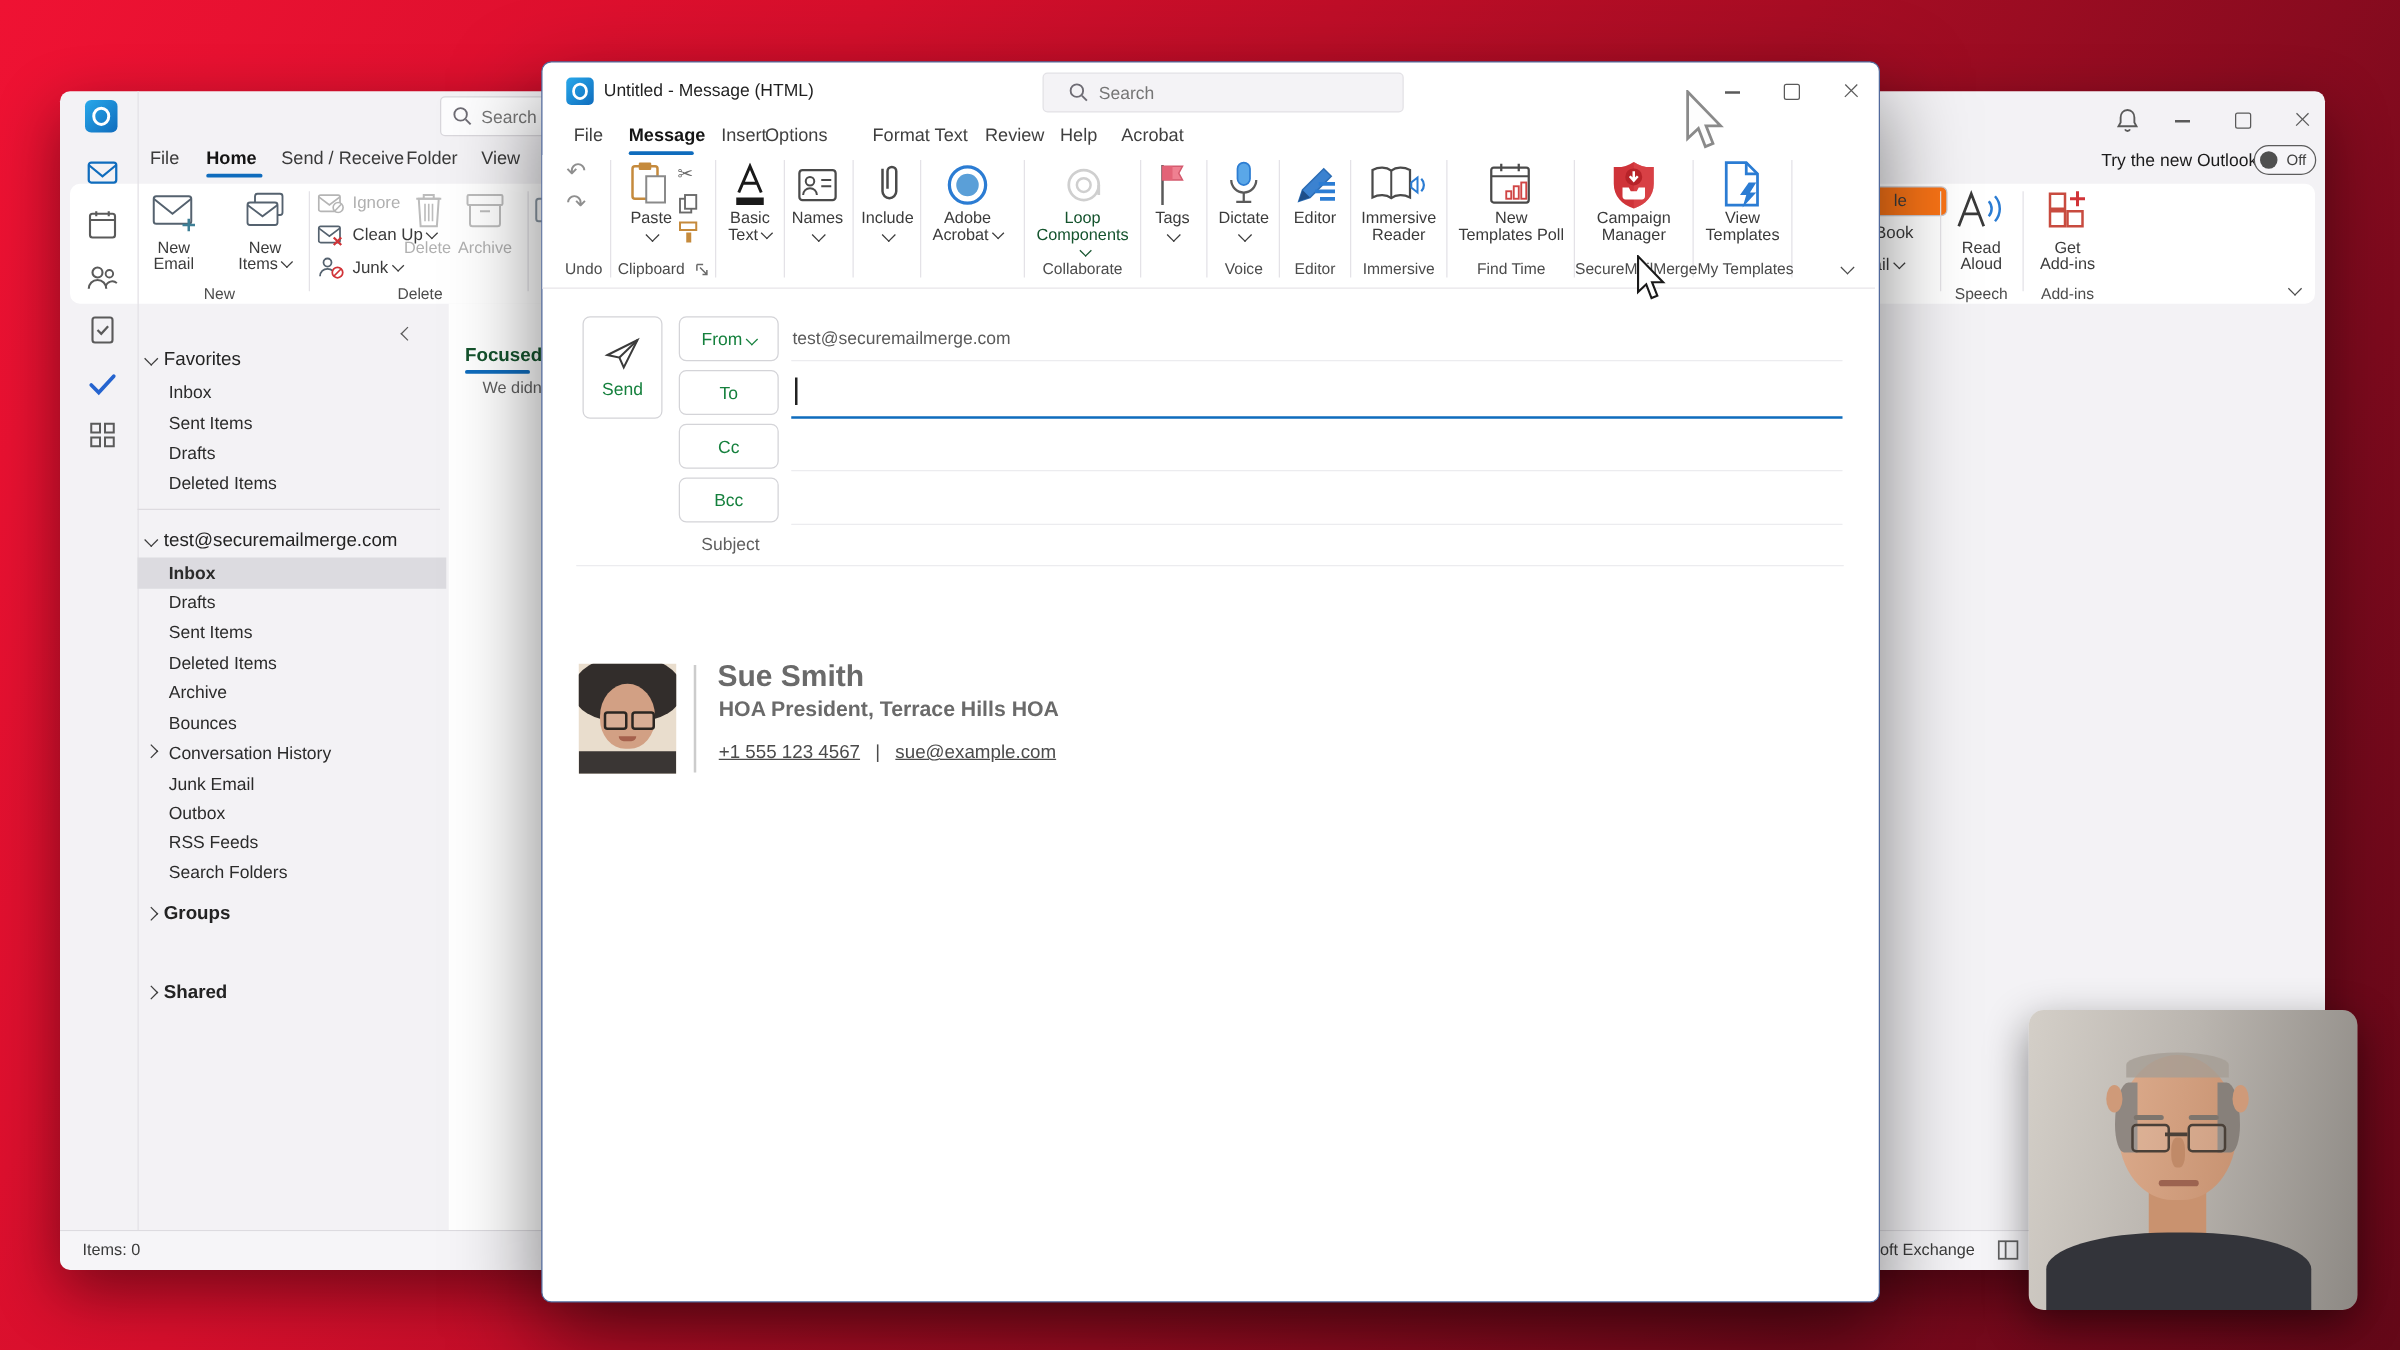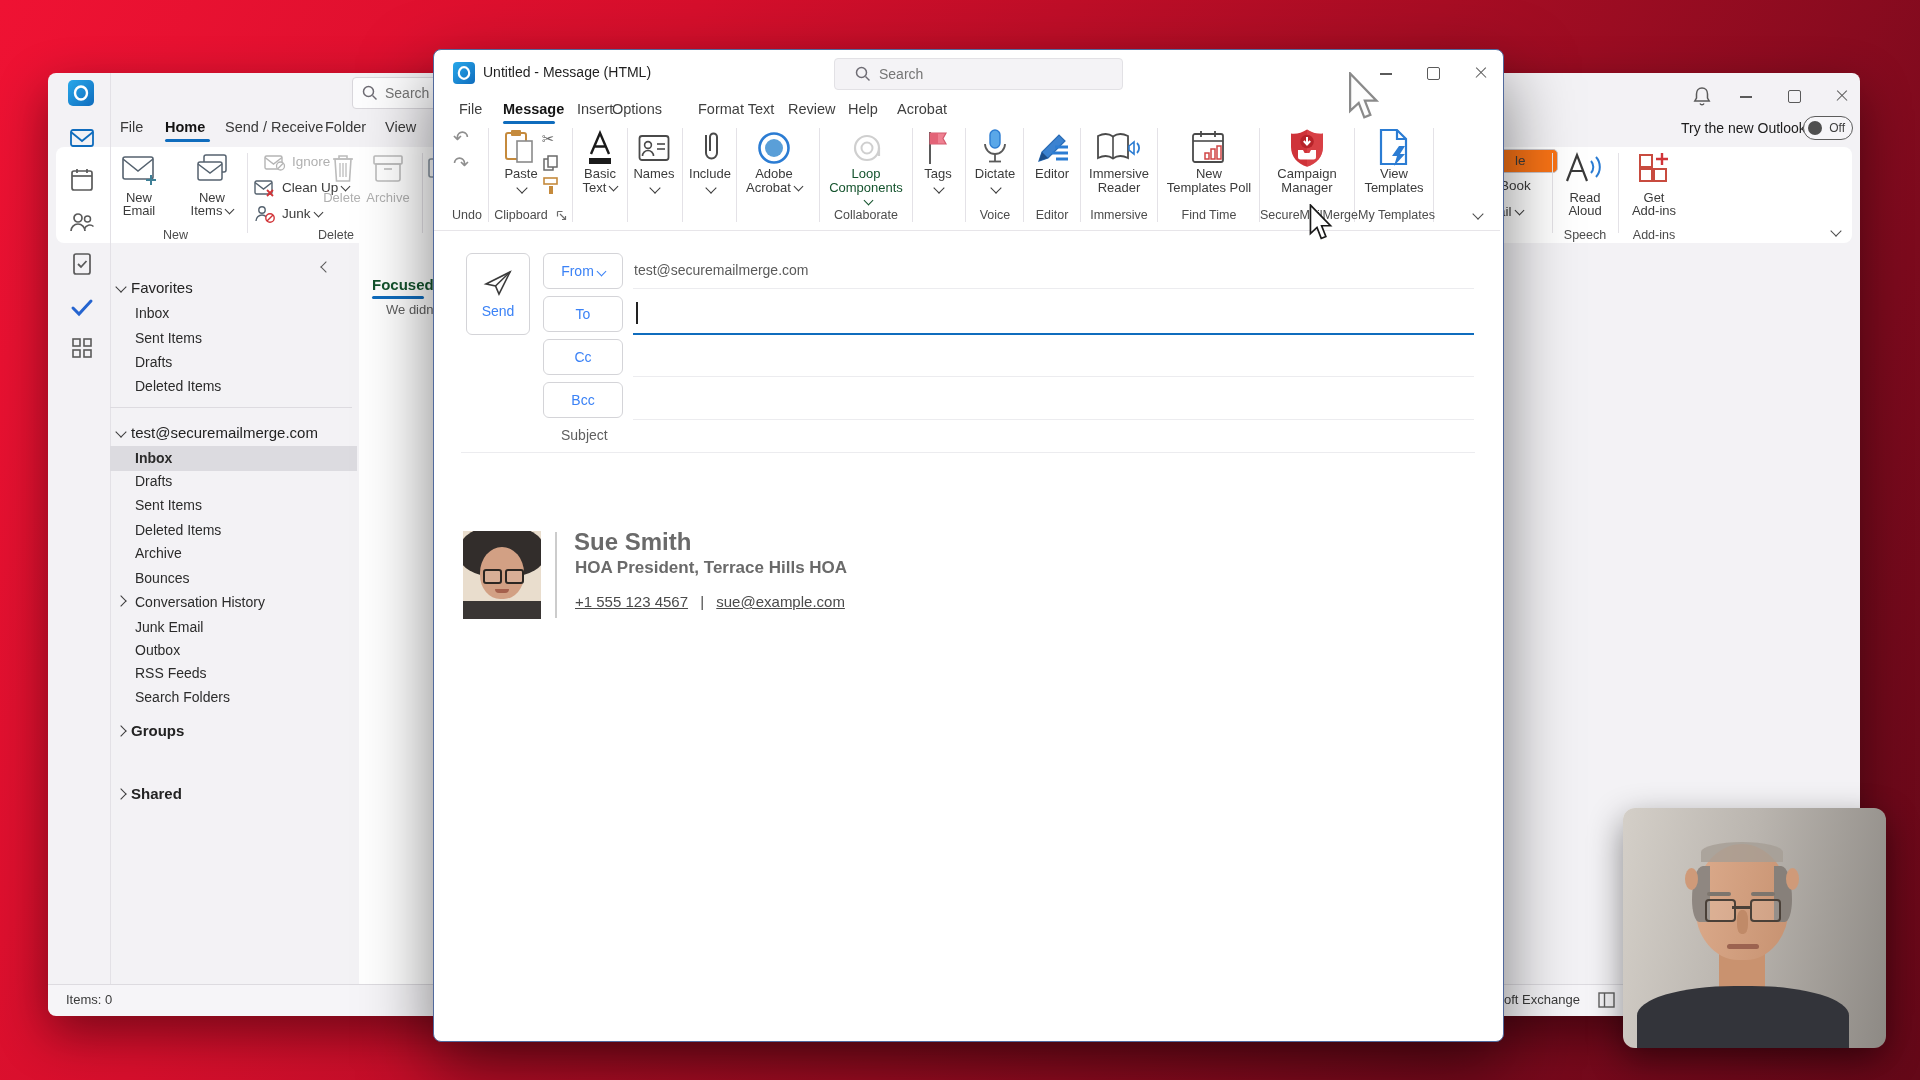--- a/index.html
+++ b/index.html
@@ -47,21 +47,21 @@
   .cw-search{left:400px;top:8px;width:287px;height:30px;background:#f4f3f6;border:1px solid #e2e1e5;border-radius:4px;}
   .cw-search input{position:absolute;left:42px;top:3px;width:220px;height:22px;border:0;outline:0;background:transparent;
                    font:14px "Liberation Sans",sans-serif;color:#5f5f63;}
   .cw-tab{top:51px;font-size:14.5px;color:#3f3f3f;}
   .cw-tab.sel{font-weight:700;color:#151515;}
   .cw-ribbon{left:0;top:74px;width:1066px;height:106px;border-bottom:1px solid #e7e5e9;background:#fff;}
   .cw-ribbon .rb-sep{top:4px;height:94px;}
   .big-lbl{font-size:13px;color:#3b3b3b;text-align:center;line-height:14px;}
   .big-lbl.dis{color:#14532d;}
   .cw-grp{position:absolute;top:84px;font-size:12.5px;color:#4c4c4c;text-align:center;white-space:nowrap;}
-  .env-btn{background:#fff;border:1px solid #d4d4d8;border-radius:6px;font-size:14px;color:#3b82f6;
+  .env-btn{background:#fff;border:1px solid #d4d4d8;border-radius:6px;font-size:14px;color:#15803d;
            display:flex;align-items:center;justify-content:center;}
   .env-line{height:1px;background:#ececef;}
   .sig-name{font-size:24px;font-weight:700;color:#6a6a6a;}
   .sig-role{font-size:17px;font-weight:700;color:#6a6a6a;}
   .sig-links{font-size:15px;color:#4b4b4b;}
   .sig-links .lnk{text-decoration:underline;}
   
   .sig-photo{left:29px;top:481px;width:78px;height:88px;background:#e9ddcd;overflow:hidden;}
   .sp-hair{position:absolute;left:-4px;top:-6px;width:86px;height:52px;background:#322d2b;border-radius:48% 48% 42% 42%;}
   .sp-face{position:absolute;left:17px;top:16px;width:44px;height:52px;background:#d2a084;border-radius:50% 50% 46% 46%;}
@@ -151,21 +151,21 @@
             <rect x="8" y="2" width="22" height="17" rx="2" fill="#fff" stroke="#55626f" stroke-width="1.5"></rect>
             <path d="M8,2 v-0" stroke="#55626f"></path>
             <rect x="2" y="9" width="24" height="18" rx="2" fill="#fff" stroke="#55626f" stroke-width="1.5"></rect>
             <path d="M2,11 L14,20 L26,11" fill="none" stroke="#55626f" stroke-width="1.5"></path>
           </svg>
         <div class="abs rb-lbl" style="left:0;top:43px;width:60px">New</div>
         <div class="abs rb-lbl" style="left:0;top:56px;width:60px"><span>Items</span><span class="chv"></span></div>
       </div>
       <div class="abs rb-sep" style="left:191px"></div>
 
-      <div class="abs" style="left:208px;top:6px;width:144px;height:22px">
+      <div class="abs" style="left:198px;top:6px;width:144px;height:22px">
         <svg style="position:absolute;left:0;top:1px" width="22" height="17" viewBox="0 0 22 17">
             <rect x="1" y="2" width="17" height="13" rx="1.5" fill="none" stroke="#b5b5b5" stroke-width="1.4"></rect>
             <path d="M1,3.5 L9.5,10 L18,3.5" fill="none" stroke="#b5b5b5" stroke-width="1.4"></path>
             <circle cx="16.5" cy="12" r="4" fill="#fff" stroke="#b5b5b5" stroke-width="1.3"></circle>
             <line x1="13.8" y1="14.8" x2="19.2" y2="9.2" stroke="#b5b5b5" stroke-width="1.3"></line>
           </svg>
         <span class="inline-btn" style="position:absolute;left:28px;top:1px;color:#b0b0b0">Ignore</span>
       </div>
       <div class="abs" style="left:198px;top:32px;width:130px;height:22px">
         <svg style="position:absolute;left:0;top:1px" width="22" height="17" viewBox="0 0 22 17">

